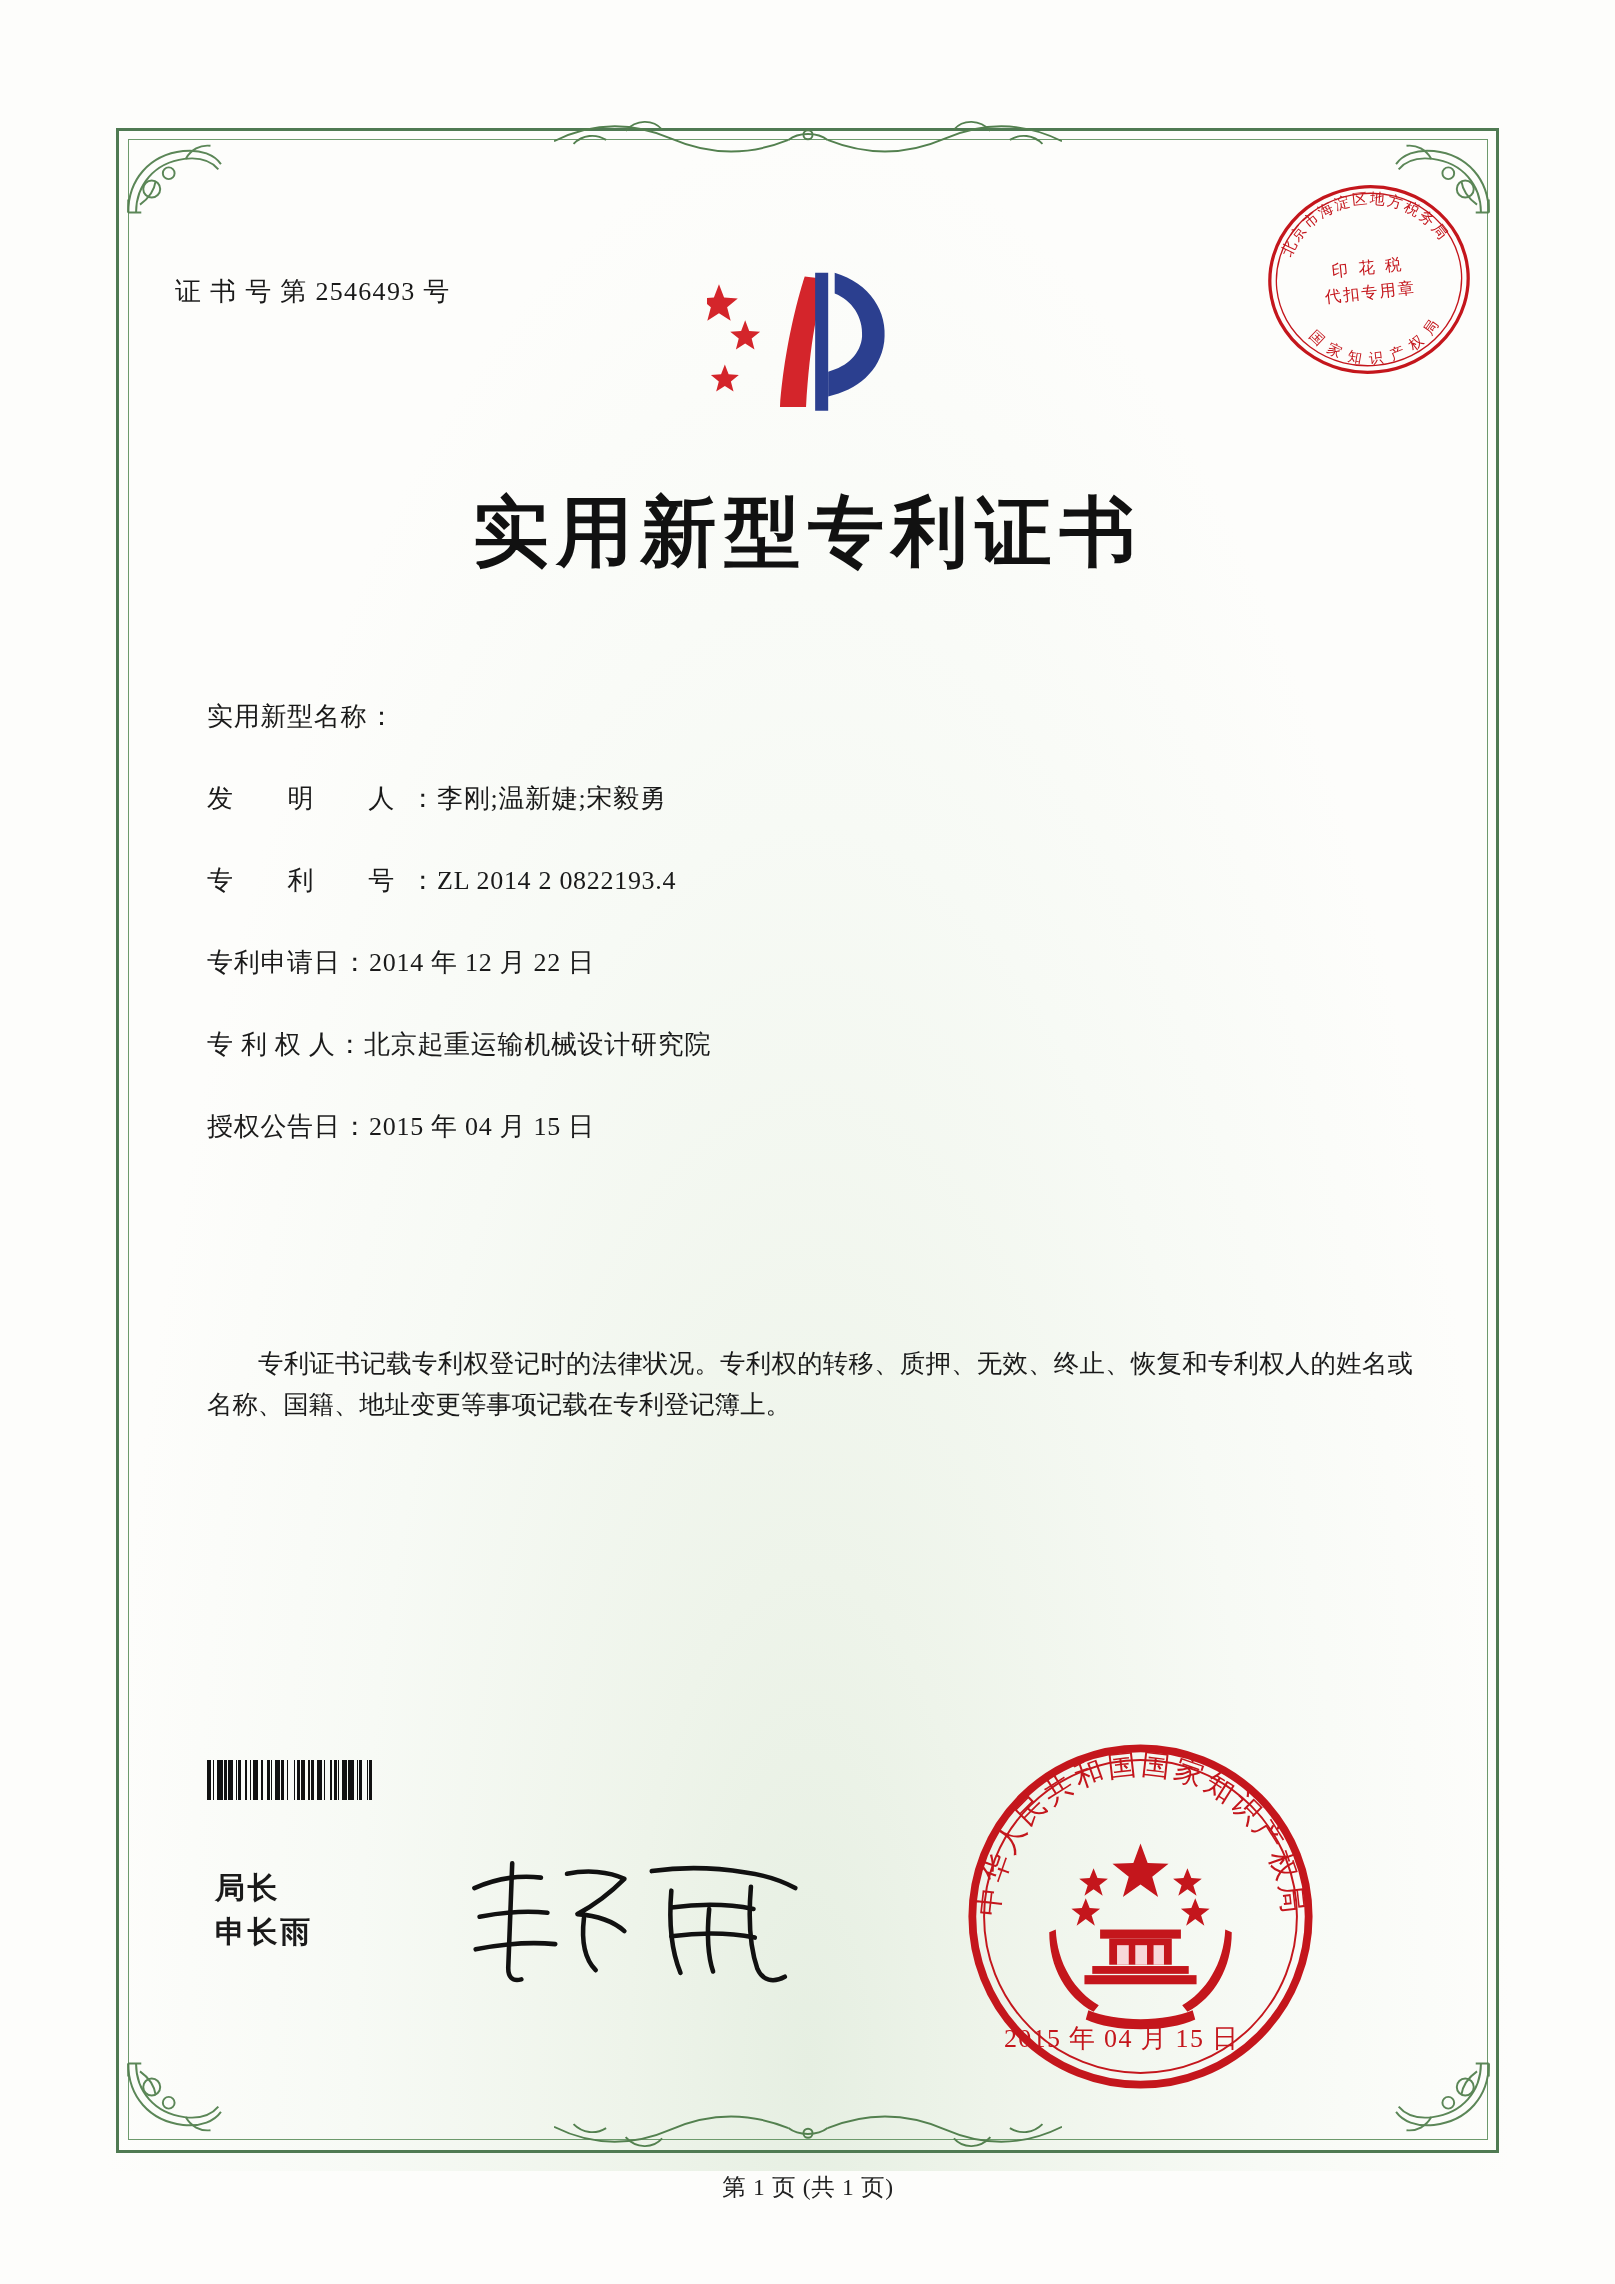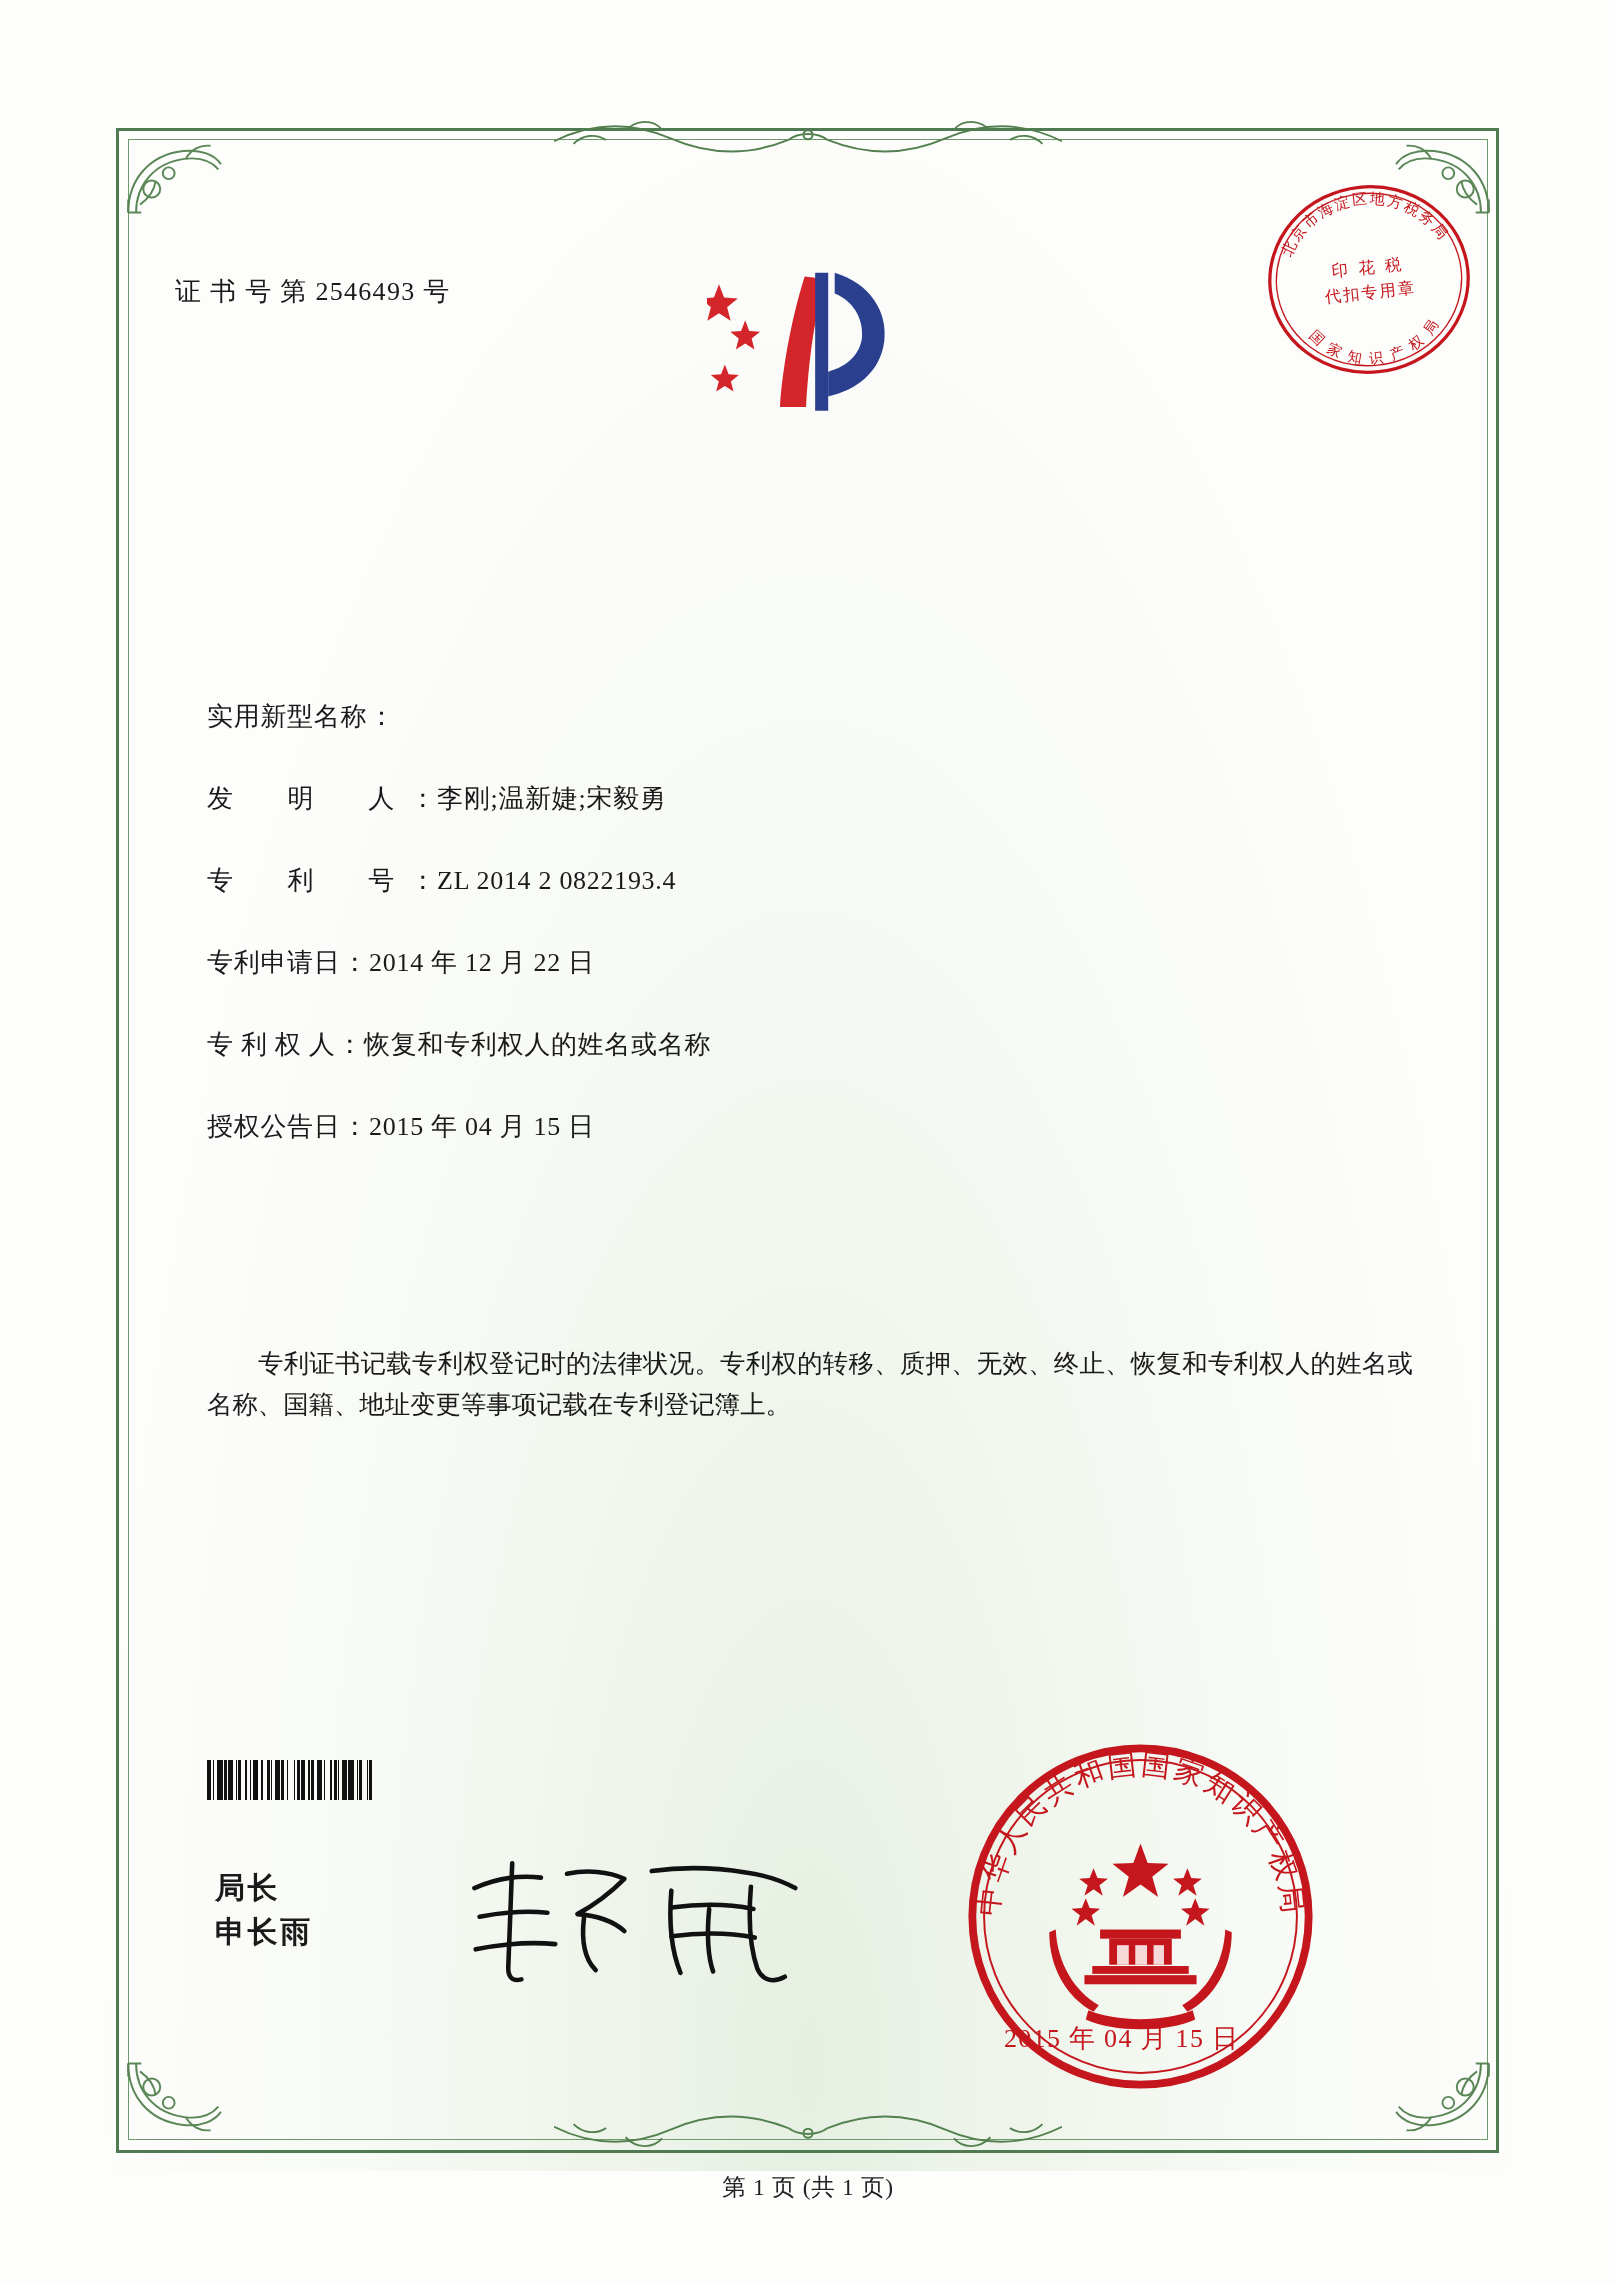--- a/index.html
+++ b/index.html
@@ -338,20 +338,21 @@
         <path id="taxArcB" d="M 50 176 A 120 112 0 0 0 290 176" fill="none"></path>
         <text font-size="22" fill="#c4161c" font-family="'DejaVu Serif',serif" letter-spacing="3">
           <textPath href="#taxArcB" startOffset="50%" text-anchor="middle">国 家 知 识 产 权 局</textPath>
         </text>
         <text x="170" y="150" font-size="25" fill="#c4161c" text-anchor="middle" font-family="'DejaVu Serif',serif" letter-spacing="4">印 花 税</text>
         <text x="170" y="188" font-size="25" fill="#c4161c" text-anchor="middle" font-family="'DejaVu Serif',serif" letter-spacing="3">代扣专用章</text>
       </g>
     </svg>
   </div>
 
+  <div class="main-title">实用新型专利证书</div>
 
   <div class="fields">
 
     <div class="field-row">
       <span class="field-label">实用新型名称</span>
       <span class="field-sep">：</span>
     </div>
 
     <div class="field-row">
       <span class="field-label sp2">发　明　人</span>
@@ -367,21 +368,21 @@
 
     <div class="field-row">
       <span class="field-label">专利申请日</span>
       <span class="field-sep">：</span>
       <span class="field-value">2014 年 12 月 22 日</span>
     </div>
 
     <div class="field-row">
       <span class="field-label">专 利 权 人</span>
       <span class="field-sep">：</span>
-      <span class="field-value">恢复和专利权人的姓名或名称</span>
+      <span class="field-value">北京起重运输机械设计研究院</span>
     </div>
 
     <div class="field-row">
       <span class="field-label">授权公告日</span>
       <span class="field-sep">：</span>
       <span class="field-value">2015 年 04 月 15 日</span>
     </div>
   </div>
 
   <div class="body-text">

